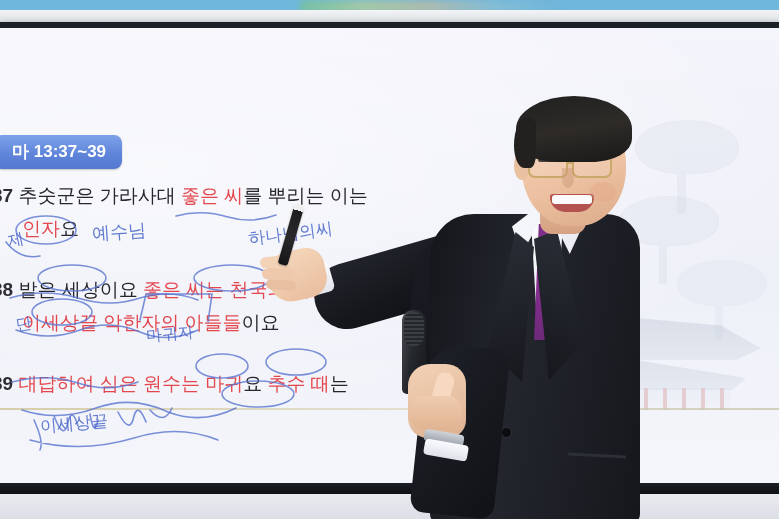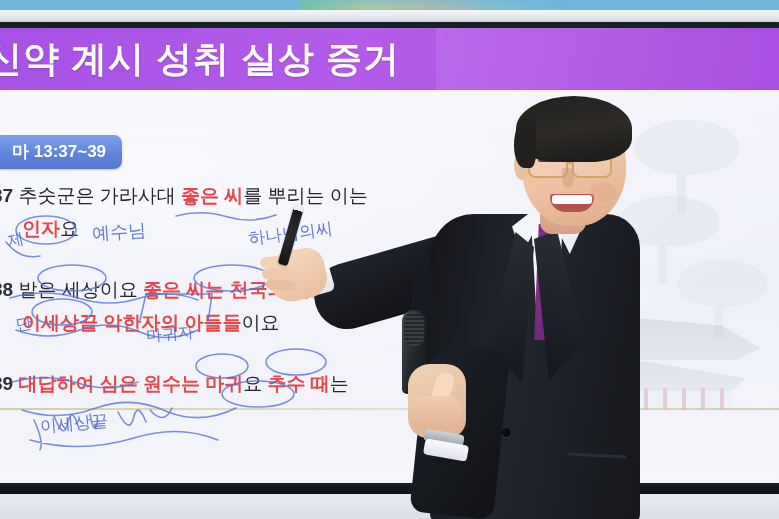--- a/index.html
+++ b/index.html
@@ -120,21 +120,21 @@
   .vline { white-space:nowrap; position:relative; }
   .vline.l1 { margin-left:-8px; }
   .vline.l2 { margin-left:22px; margin-top:14px; }
   .vline.l3 { margin-left:-8px; margin-top:42px; }
   .vline.l4 { margin-left:22px; margin-top:14px; }
   .vline.l5 { margin-left:-8px; margin-top:42px; }
   .vline.l6 { margin-left:22px; margin-top:14px; }
 
   .num  { color:#2d2d33; font-weight:bold; }
   .blk  { color:#26262c; }
-  .red  { color:#e4484f; font-weight:bold; }
+  .red  { color:#e4484f; font-weight:normal; }
 
   
   .hand {
     position:absolute;
     color:#4a66c8;
     font-family:"DejaVu Sans", sans-serif;
     font-size:17px;
     transform:rotate(-5deg);
     opacity:.85;
     white-space:nowrap;
@@ -320,23 +320,20 @@
           <i></i>
           <i></i>
           <i></i>
           <i></i>
           <i></i>
         </div>
     </div>
 
     <div id="slide-line"></div>
 
-    <div id="title-bar">
-      <div id="slide-title">신약 계시 성취 실상 증거</div>
-    </div>
 
     <div id="verse-badge">마 13:37~39</div>
 
     <div id="verses">
       <div class="vline l1">
         <span class="num">37 </span><span class="blk">추숫군은 가라사대 </span><span class="red">좋은 씨</span><span class="blk">를 뿌리는 이는</span>
       </div>
       <div class="vline l2">
         <span class="red">인자</span><span class="blk">요</span>
       </div>

